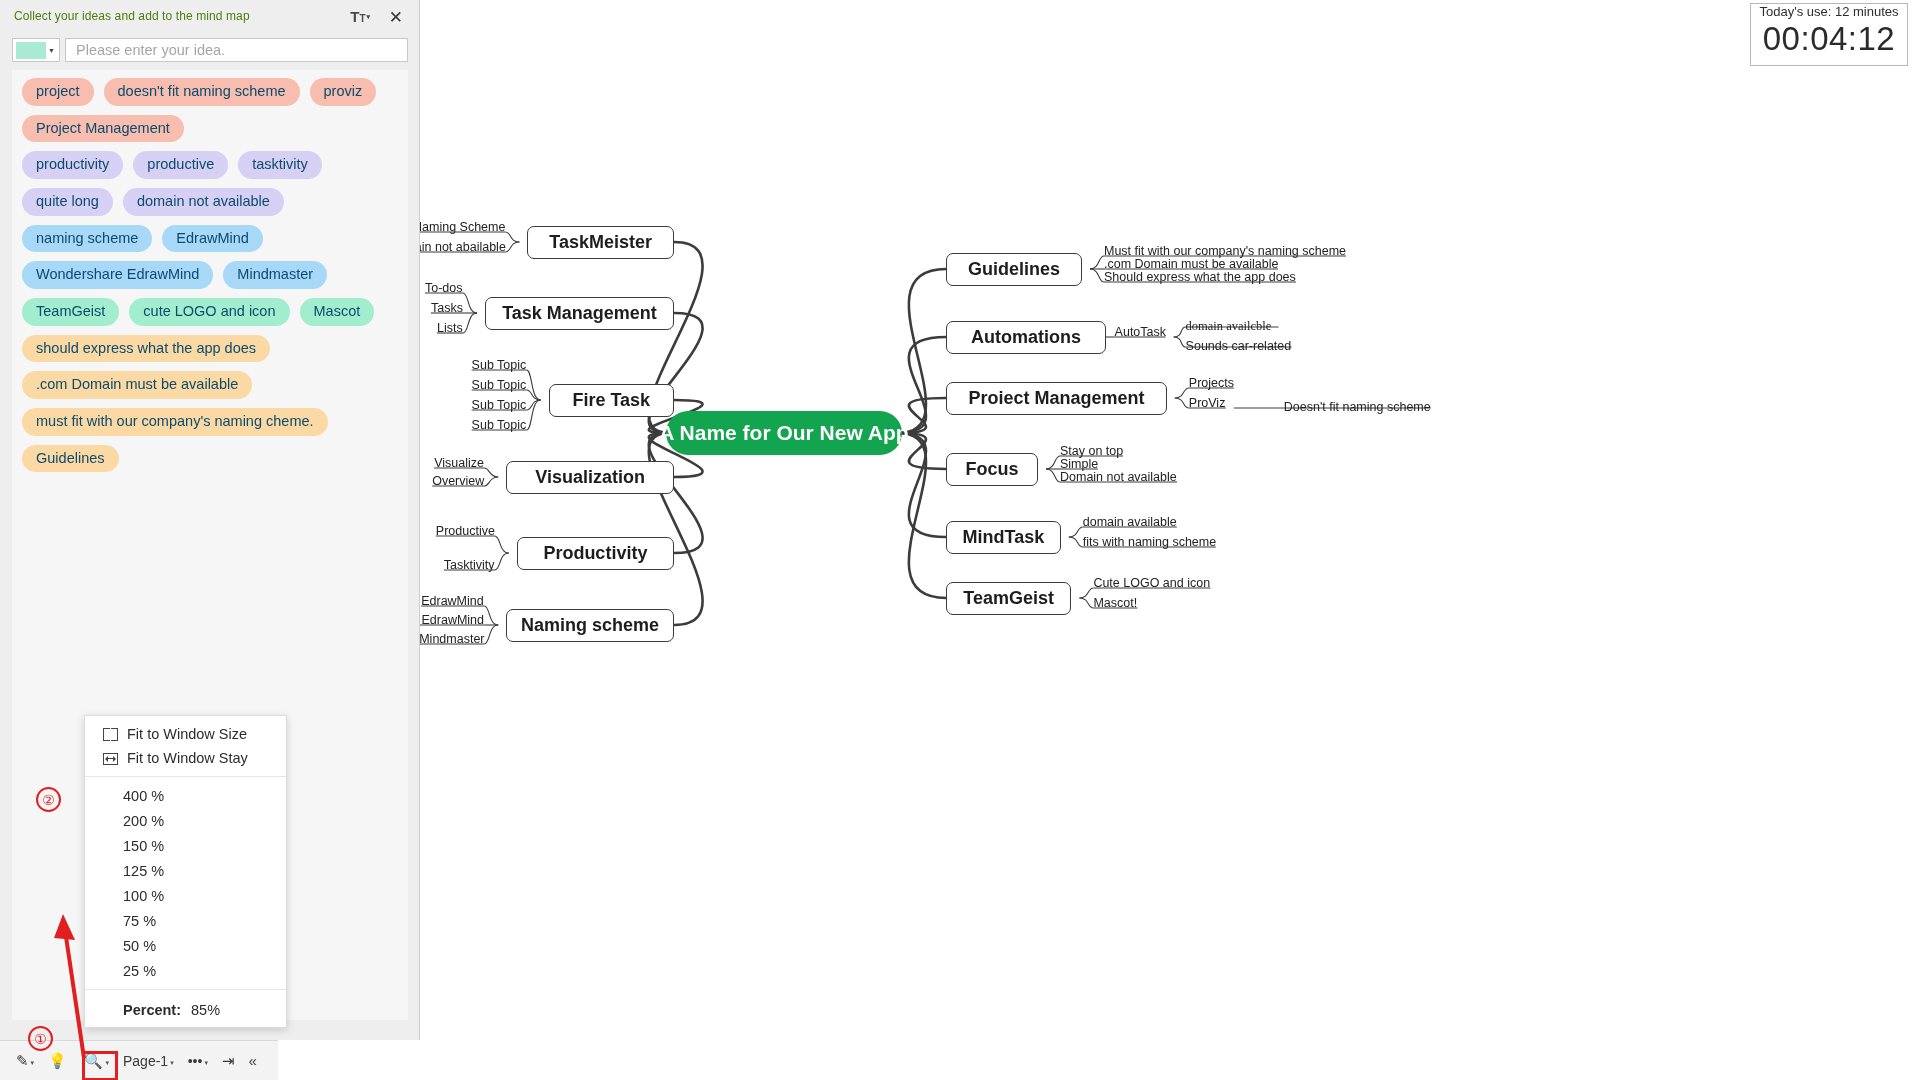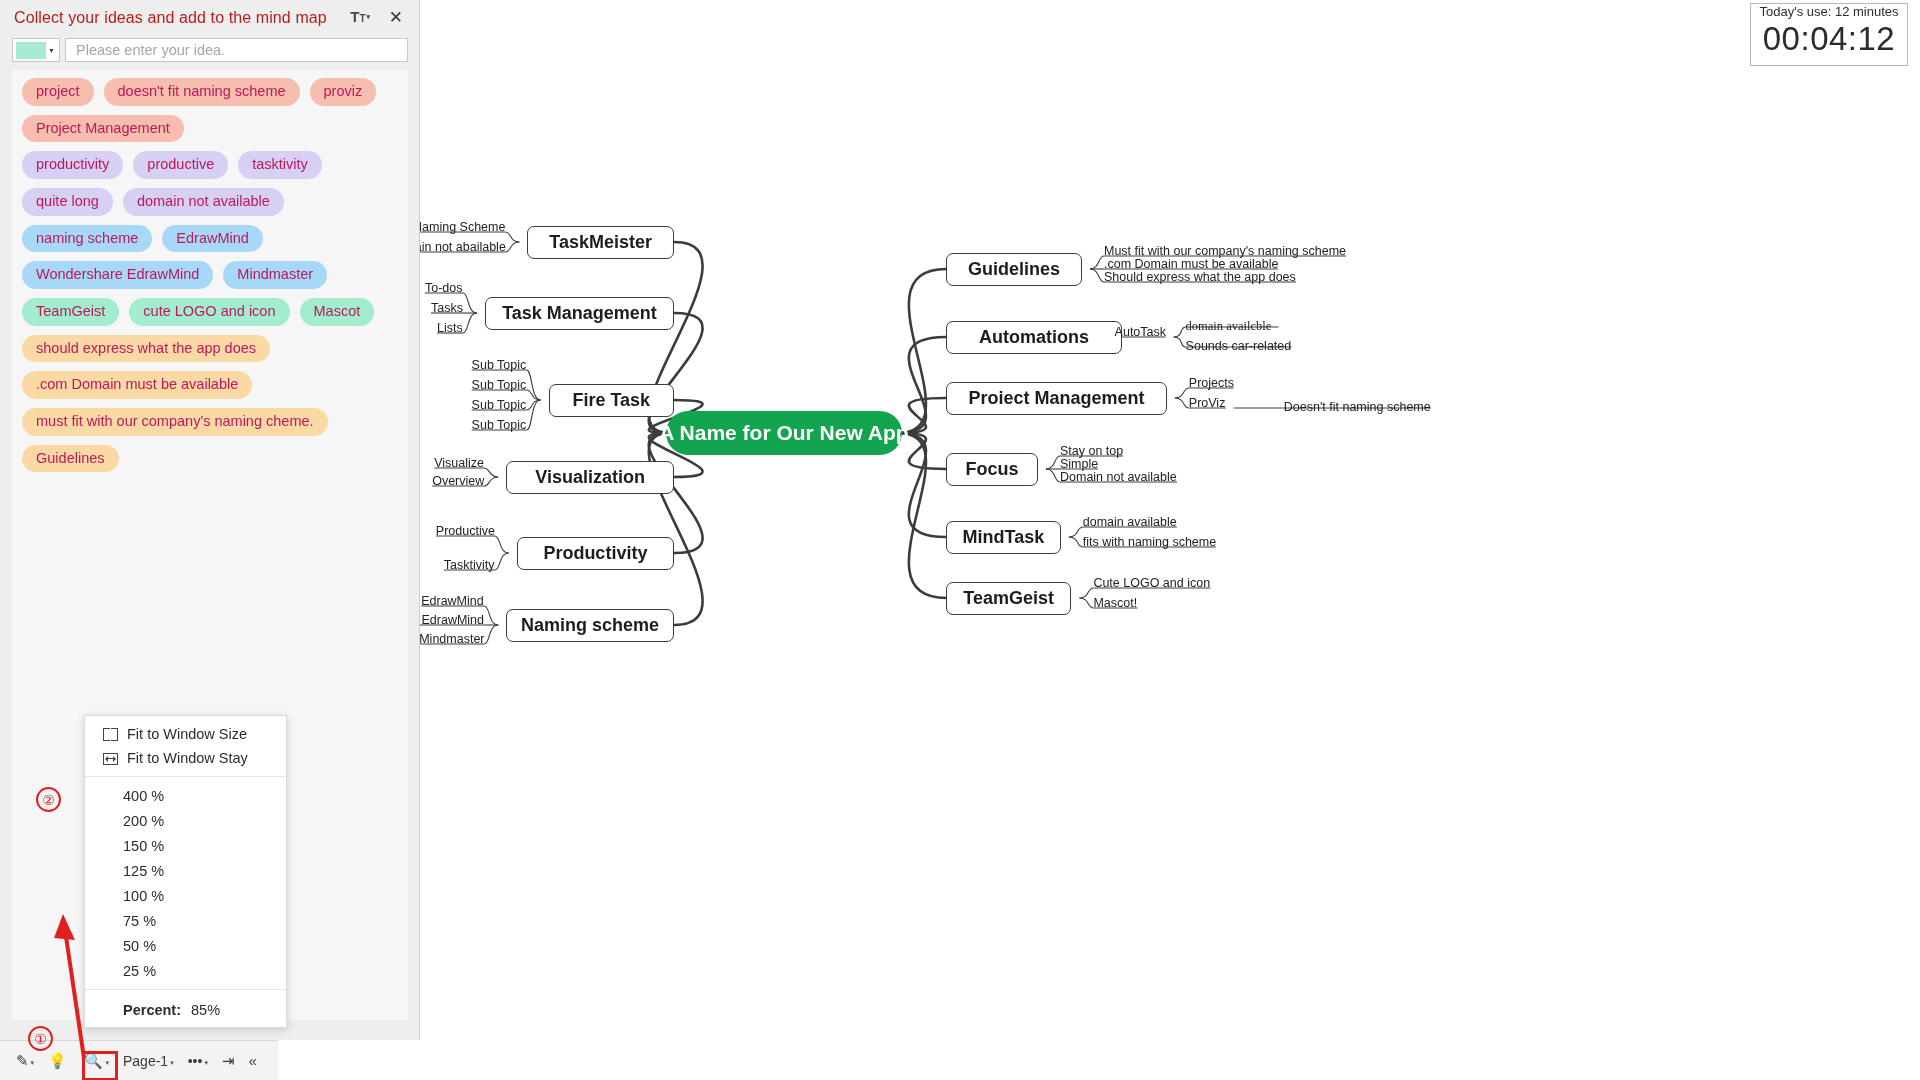--- a/index.html
+++ b/index.html
@@ -17,21 +17,21 @@
     position:absolute; left:0; top:0; width:420px; height:1040px;
     background:#eeeeee;
     border-right:1px solid #cfcfcf;
     z-index:20;
   }
   #panel-header {
     position:relative; height:38px;
     padding:9px 14px 0 14px;
   }
   #panel-title {
-    font-size:16px; color:#b91c1c; letter-spacing:.1px;
+    font-size:12px; color:#4d7c0f; letter-spacing:.1px;
   }
   #panel-font-icon {
     position:absolute; right:50px; top:8px;
     font-size:15px; color:#4a4a4a; font-weight:bold;
   }
   #panel-font-icon .sub { font-size:10px; }
   #panel-font-icon .caret { font-size:7px; position:relative; top:-3px; left:1px;}
   #panel-close {
     position:absolute; right:16px; top:9px;
     font-size:17px; color:#3a3a3a; line-height:1; cursor:pointer;
@@ -63,21 +63,21 @@
     position:absolute; left:12px; top:70px; width:396px; height:950px;
     background:#f6f6f6;
     padding:8px 10px;
   }
   .tag-row { display:flex; flex-wrap:nowrap; gap:10px; margin-bottom:9px; }
   .tag {
     display:inline-block;
     border-radius:14px;
     padding:5px 14px 6px 14px;
     font-size:14.5px;
-    color:#be185d;
+    color:#0c4a6e;
     white-space:nowrap;
     cursor:pointer;
     line-height:1.15;
   }
 
   
   #zoom-menu {
     position:absolute; left:84px; top:715px; width:203px;
     background:#ffffff;
     border:1px solid #dcdcdc;
@@ -437,21 +437,21 @@
       <div class="leaf l" style="left: 15.8px; top: 524px;">Productive</div>
       <div class="leaf l" style="left: 23.8px; top: 558px;">Tasktivity</div>
       <div class="node-box" style="left: 86.2px; top: 608.5px; width: 167.8px; height: 33px;">Naming scheme</div>
       <div class="leaf l" style="left: 1.2px; top: 594px;">EdrawMind</div>
       <div class="leaf l" style="left: -76.8px; top: 613px;">Wondershare EdrawMind</div>
       <div class="leaf l" style="left: -0.8px; top: 632px;">Mindmaster</div>
       <div class="node-box" style="left: 526px; top: 252.5px; width: 136px; height: 33px;">Guidelines</div>
       <div class="leaf r" style="left: 684px; top: 244px;">Must fit with our company's naming scheme</div>
       <div class="leaf r" style="left: 684px; top: 257px;">.com Domain must be available</div>
       <div class="leaf r" style="left: 684px; top: 270px;">Should express what the app does</div>
-      <div class="node-box" style="left: 526px; top: 320.5px; width: 176px; height: 33px;">Automations</div>
+      <div class="node-box" style="left: 526px; top: 320.5px; width: 160px; height: 33px;">Automations</div>
       <div class="leaf r" style="left: 694.6px; top: 325px;">AutoTask</div>
       <div class="leaf r" style="left: 765.6px; top: 319px; font-family: Liberation Serif, serif;">domain availcble</div>
       <div class="leaf r" style="left: 765.6px; top: 339px;">Sounds car-related</div>
       <div class="node-box" style="left: 526px; top: 381.5px; width: 220.8px; height: 33px;">Proiect Management</div>
       <div class="leaf r" style="left: 768.8px; top: 376px;">Projects</div>
       <div class="leaf r" style="left: 768.8px; top: 396px;">ProViz</div>
       <div class="leaf r" style="left: 863.8px; top: 400px;">Doesn't fit naming scheme</div>
       <div class="node-box" style="left: 526px; top: 452.5px; width: 92px; height: 33px;">Focus</div>
       <div class="leaf r" style="left: 640px; top: 444px;">Stay on top</div>
       <div class="leaf r" style="left: 640px; top: 457px;">Simple</div>

